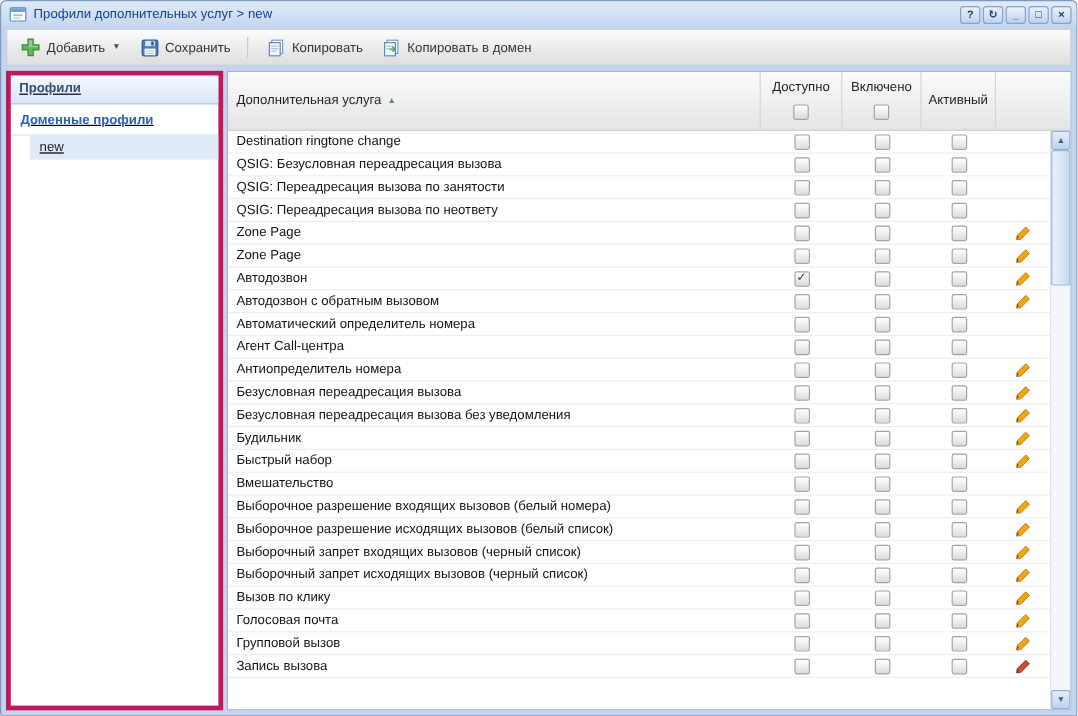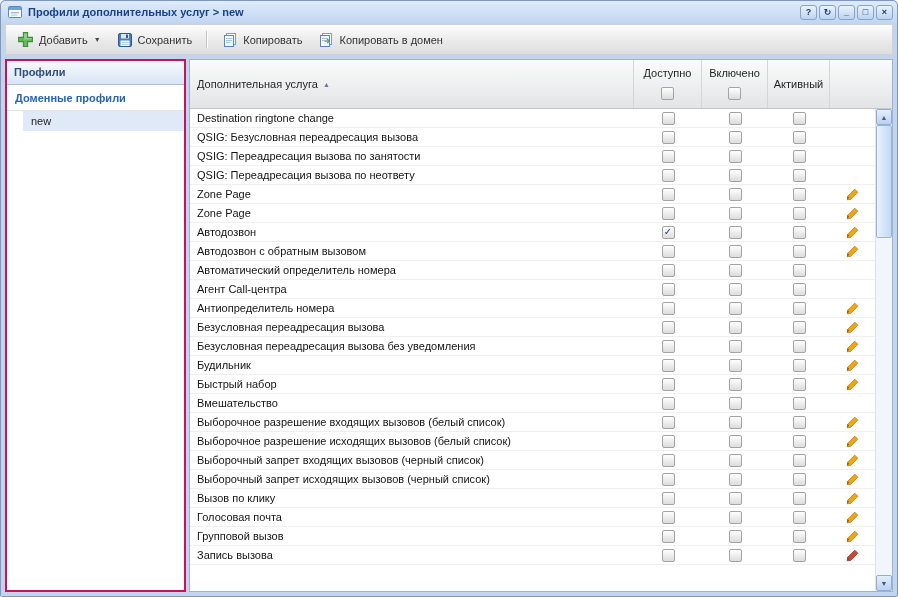--- a/index.html
+++ b/index.html
@@ -14,21 +14,21 @@
     border-radius:5px 5px 2px 2px; overflow:hidden;
   }
   
   .titlebar{
     position:absolute; top:0; left:0; right:0; height:22px;
     display:flex; align-items:center; padding:0 4px 0 6px; box-sizing:border-box;
     background:linear-gradient(#DFEBFB,#C2D6F0);
     border-radius:5px 5px 0 0;
   }
   .win-icon{ width:16px; height:16px; display:inline-flex; }
-  .title{ color:#15428B; font-weight:bold; flex:1; margin-left:5px; white-space:nowrap; overflow:hidden; }
+  .title{ color:#15428B; font-weight:normal; flex:1; margin-left:5px; white-space:nowrap; overflow:hidden; }
   .win-buttons{ display:flex; gap:2px; }
   .wbtn{
     width:17px; height:15px; box-sizing:border-box; cursor:pointer;
     display:flex; align-items:center; justify-content:center;
     font-size:9px; font-weight:bold; color:#1B3A68;
     background:linear-gradient(#EAF2FC,#BED3EF);
     border:1px solid #86A3CB; border-radius:3px;
   }
   
   .toolbar{
@@ -41,22 +41,22 @@
     display:flex; align-items:center; gap:5px; padding:3px 6px; cursor:pointer;
     color:#333; border:1px solid transparent; border-radius:3px; white-space:nowrap;
   }
   .dd-arrow{ font-size:7px; color:#4A4A4A; margin-left:1px; }
   .tb-sep{ width:1px; height:17px; background:#C2C2C2; border-right:1px solid #FDFDFD; margin:0 5px; }
   
   .content{ position:absolute; top:58px; left:4px; right:4px; bottom:4px; display:flex; gap:3px; }
   
   .sidebar{
     width:181px; flex:0 0 181px; box-sizing:border-box;
-    background:#fff; border:2px solid #be185d;
-    display:flex; flex-direction:column; overflow:hidden;
+    background:#fff; border:4px solid #be185d;
+    display:flex; flex-direction:column; overflow:hidden;text-decoration:underline;
   }
   .sidebar-header{
     height:23px; line-height:22px; flex:0 0 23px; padding-left:7px;
     background:linear-gradient(#F7FAFE,#D8E5F5);
     border-bottom:1px solid #A9C0DC;
     color:#2F4F7C; font-weight:bold;
   }
   .sidebar-group{
     padding:7px 8px 6px; color:#2A64B0; font-weight:bold;
     border-bottom:1px solid #E2E2E2; cursor:pointer;
@@ -490,21 +490,21 @@
               </div>
               <div class="cell chk col-enabled">
                 <span class="cbx"></span>
               </div>
               <div class="cell chk col-active">
                 <span class="cbx"></span>
               </div>
               <div class="cell edit col-edit"></div>
             </div>
             <div class="grid-row">
-              <div class="cell name">Выборочное разрешение входящих вызовов (белый список)</div>
+              <div class="cell name">Выборочное разрешение входящих вызовов (белый номера)</div>
               <div class="cell chk col-available">
                 <span class="cbx"></span>
               </div>
               <div class="cell chk col-enabled">
                 <span class="cbx"></span>
               </div>
               <div class="cell chk col-active">
                 <span class="cbx"></span>
               </div>
               <div class="cell edit col-edit">

